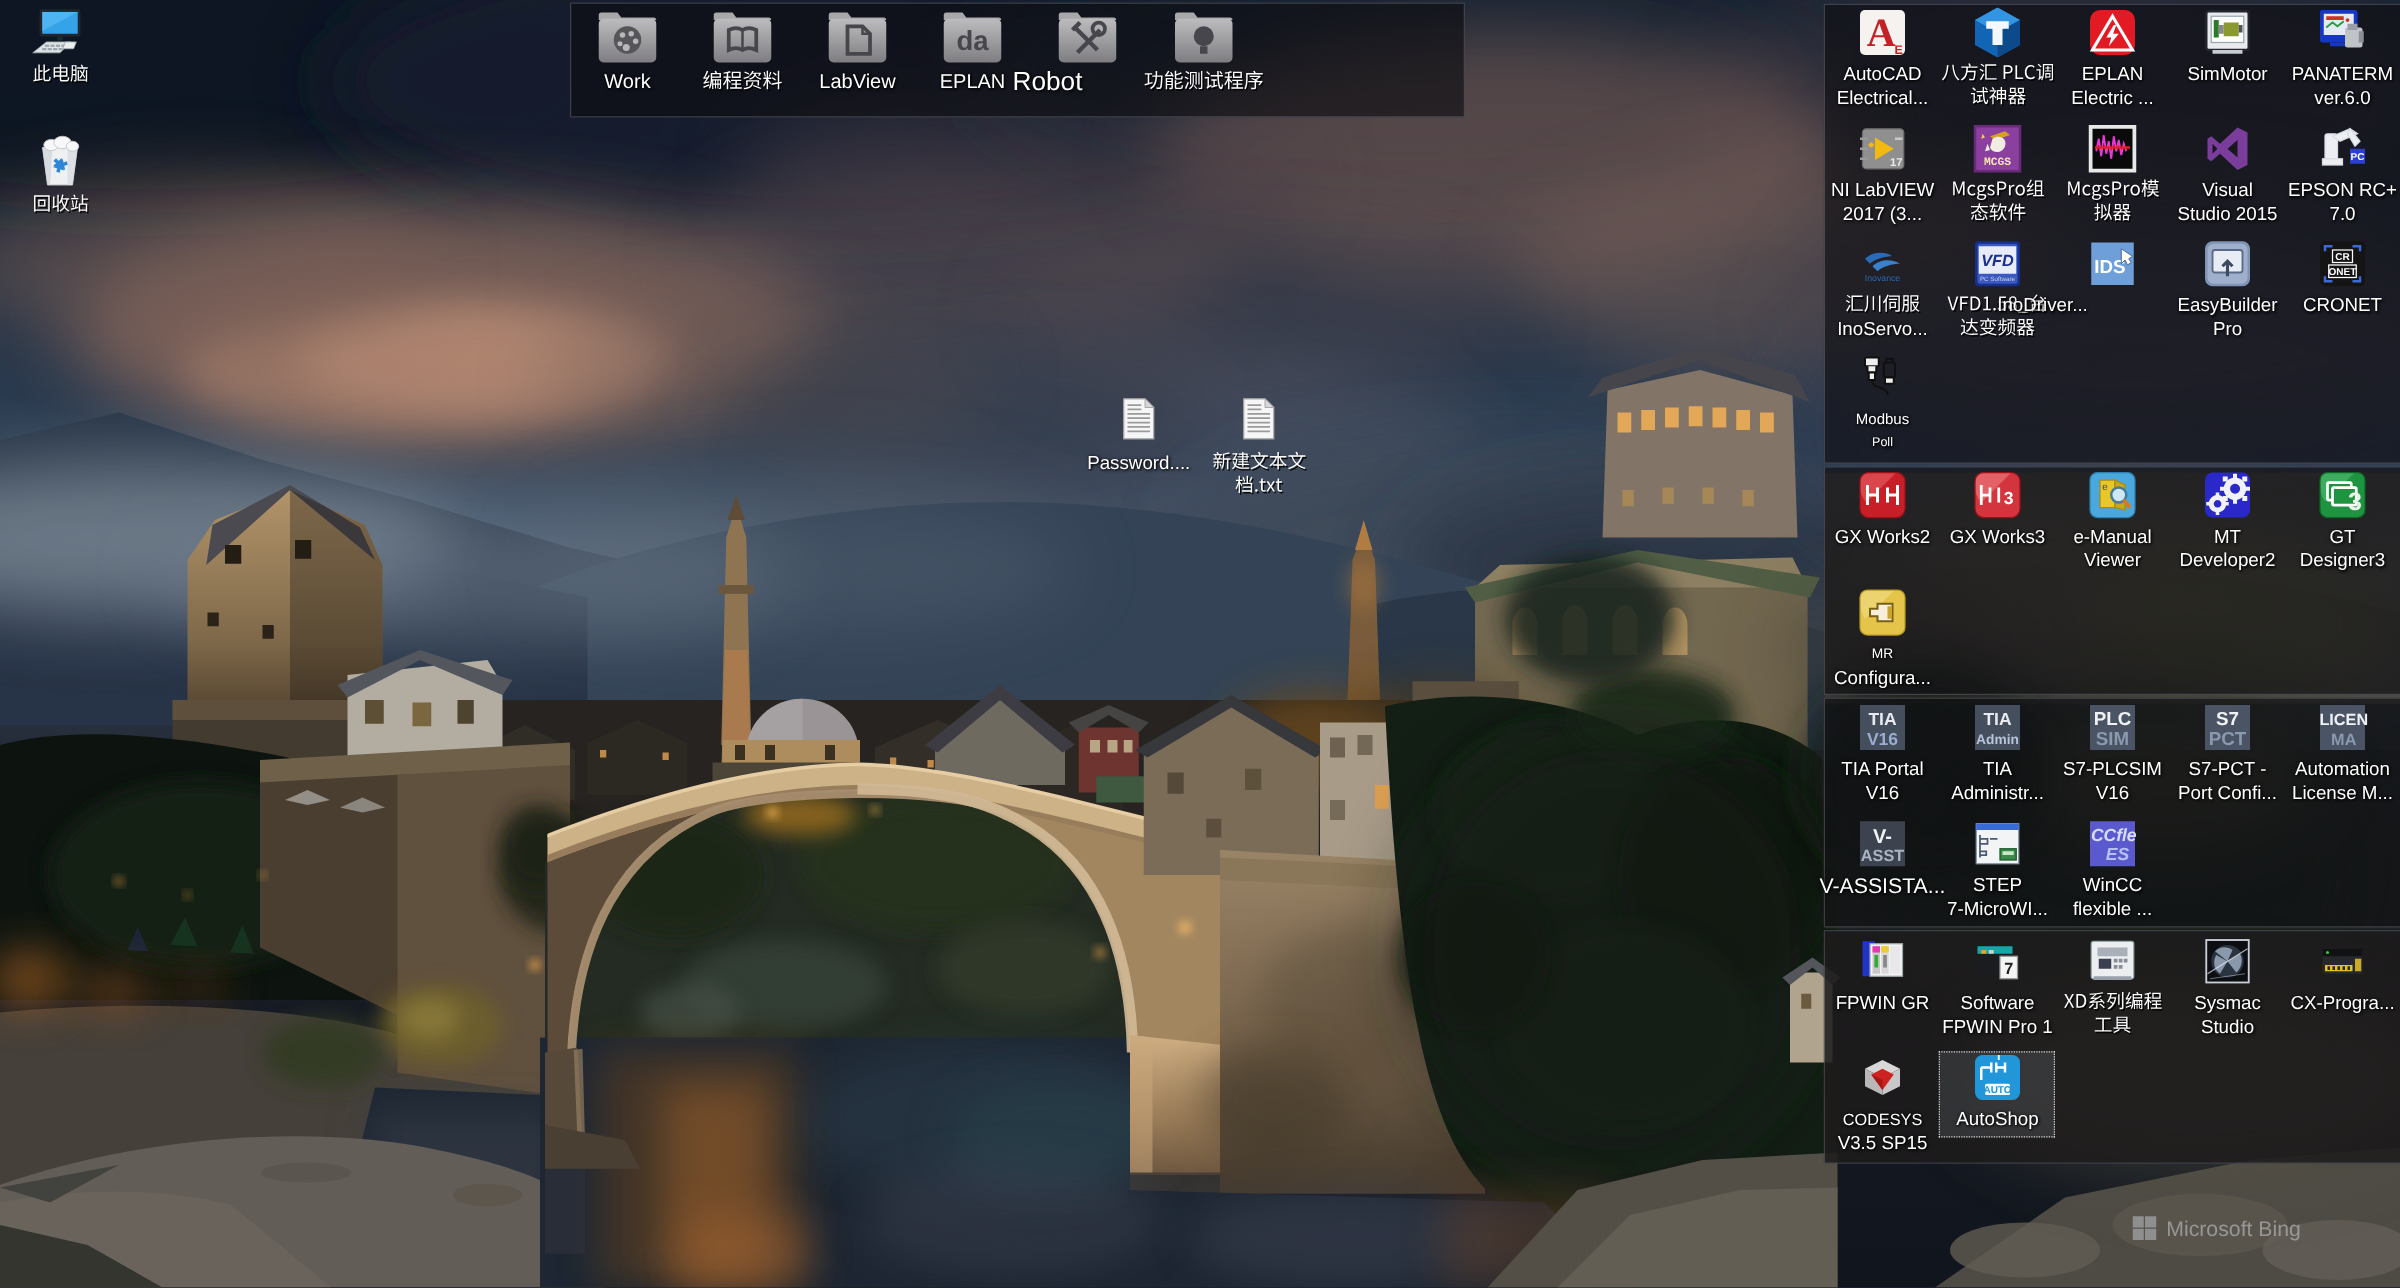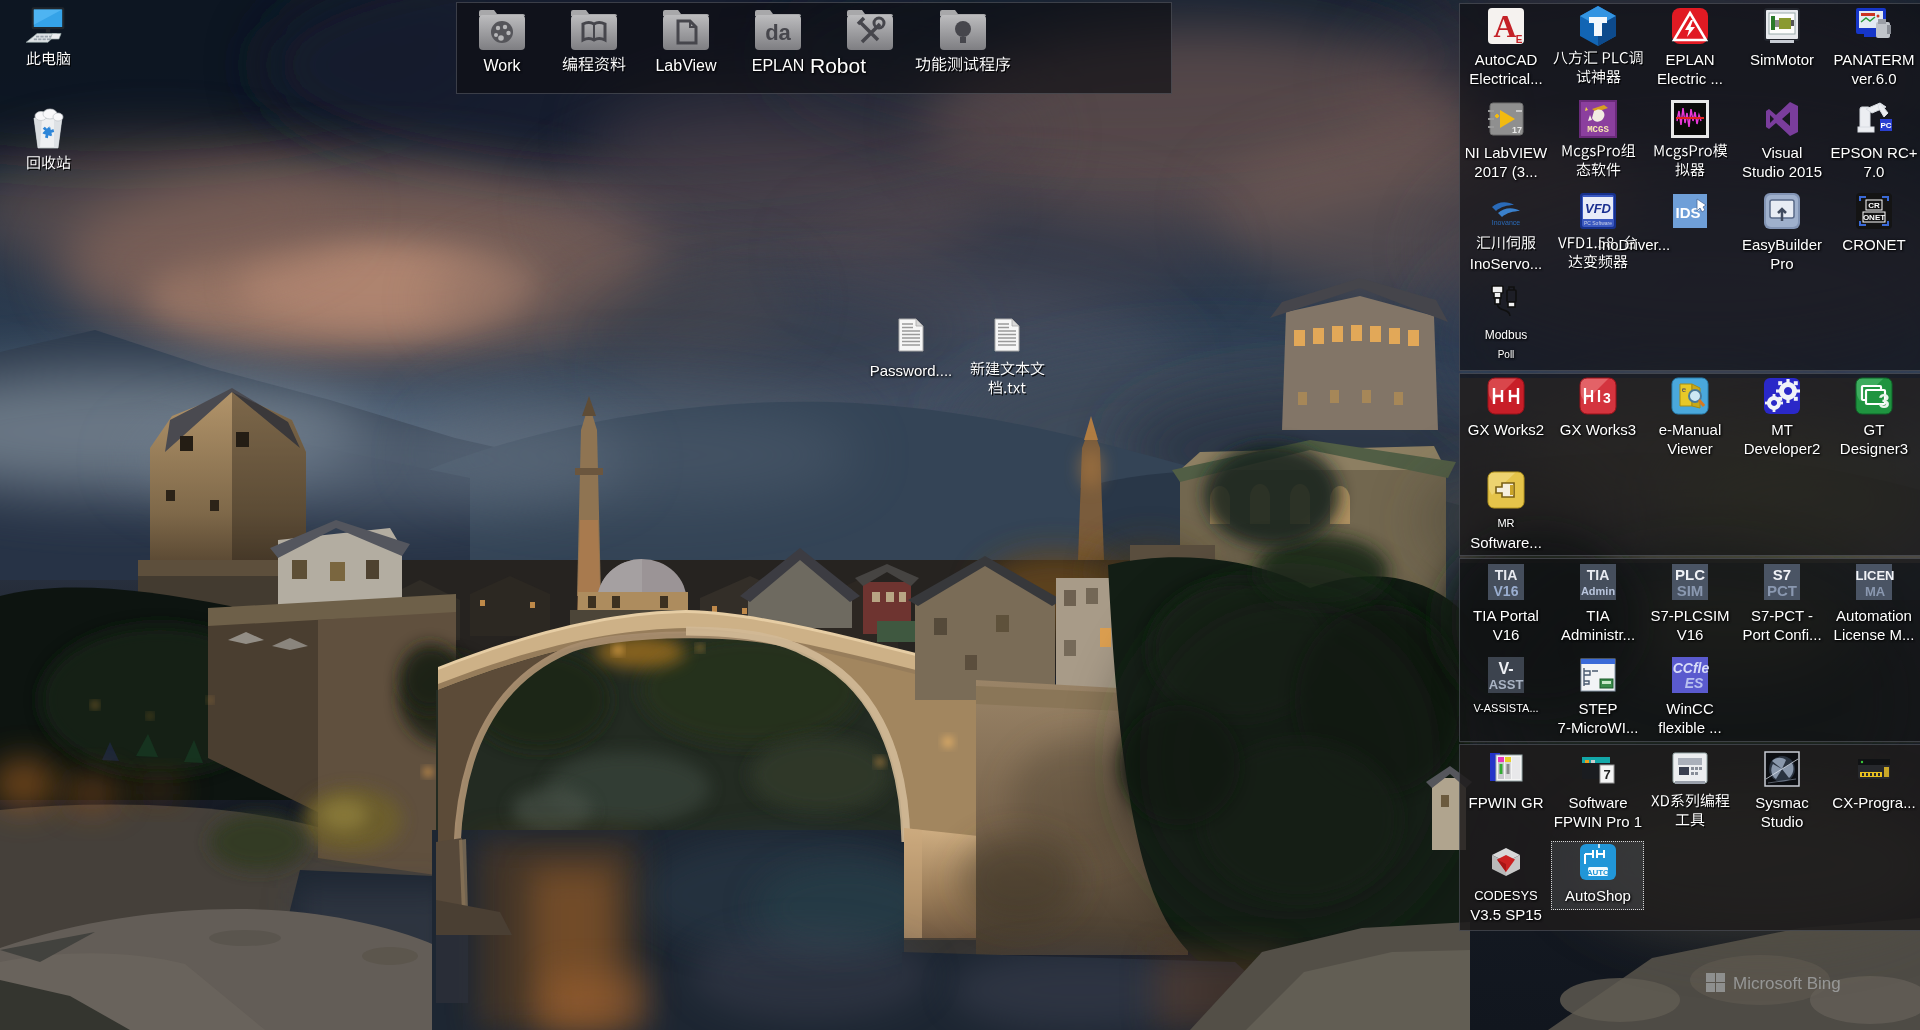--- a/index.html
+++ b/index.html
@@ -669,21 +669,21 @@
 <div class="lab" style="left:1724.0px;top:420px;font-size:15px">GT</div>
 <div class="lab" style="left:1724.0px;top:439px;font-size:15px">Designer3</div>
 <svg style="position:absolute;left:1486px;top:470px" width="40" height="40" viewBox="0 0 40 40">
       <rect x="2" y="2" width="36" height="36" rx="6" fill="#e5c44a"></rect>
       <path d="M2,9 Q2,2 9,2 L30,2 L6,25 Q2,19 2,13 Z" fill="#f2dd8a" opacity="0.6"></path>
       <rect x="2" y="2" width="36" height="36" rx="6" fill="none" stroke="#b89820" stroke-width="1"></rect>
       <path d="M10,17 L16,17 L16,13 L28,13 L28,27 L16,27 L16,23 L10,23 Z" fill="#f6efdc" stroke="#7a6014" stroke-width="1.6"></path>
       <rect x="24" y="15" width="3.5" height="10" fill="#caa428"></rect>
     </svg>
 <div class="lab" style="left:1356.0px;top:514px;font-size:11px">MR</div>
-<div class="lab" style="left:1356.0px;top:533px;font-size:15px">Software...</div>
+<div class="lab" style="left:1356.0px;top:533px;font-size:15px">Configura...</div>
 <svg style="position:absolute;left:1486px;top:562px" width="40" height="40" viewBox="0 0 40 40">
       <rect x="2" y="2" width="36" height="36" fill="#454e5c"></rect>
       <text x="20" y="18" font-family="Liberation Sans" font-size="14" font-weight="bold" fill="#e8eaf0" text-anchor="middle">TIA</text>
       <text x="20" y="34" font-family="Liberation Sans" font-size="14" font-weight="bold" fill="#9aaed0" text-anchor="middle">V16</text>
     </svg>
 <div class="lab" style="left:1356.0px;top:606px;font-size:15px">TIA Portal</div>
 <div class="lab" style="left:1356.0px;top:625px;font-size:15px">V16</div>
 <svg style="position:absolute;left:1578px;top:562px" width="40" height="40" viewBox="0 0 40 40">
       <rect x="2" y="2" width="36" height="36" fill="#454e5c"></rect>
       <text x="20" y="18" font-family="Liberation Sans" font-size="14" font-weight="bold" fill="#e8eaf0" text-anchor="middle">TIA</text>
@@ -710,21 +710,21 @@
       <text x="21" y="18" font-family="Liberation Sans" font-size="13" font-weight="bold" fill="#f0f2f6" text-anchor="middle">LICEN</text>
       <text x="21" y="34" font-family="Liberation Sans" font-size="13" font-weight="bold" fill="#8a98b0" text-anchor="middle">MA</text>
     </svg>
 <div class="lab" style="left:1724.0px;top:606px;font-size:15px">Automation</div>
 <div class="lab" style="left:1724.0px;top:625px;font-size:15px">License M...</div>
 <svg style="position:absolute;left:1486px;top:655px" width="40" height="40" viewBox="0 0 40 40">
       <rect x="2" y="2" width="36" height="36" fill="#3c434e"></rect>
       <text x="20" y="19" font-family="Liberation Sans" font-size="16" font-weight="bold" fill="#f0f2f6" text-anchor="middle">V-</text>
       <text x="20" y="34" font-family="Liberation Sans" font-size="13" font-weight="bold" fill="#aab4c4" text-anchor="middle">ASST</text>
     </svg>
-<div class="lab" style="left:1356.0px;top:699px;font-size:11px">V-ASSISTA...</div>
+<div class="lab" style="left:1356.0px;top:699px;font-size:17px">V-ASSISTA...</div>
 <svg style="position:absolute;left:1578px;top:655px" width="40" height="40" viewBox="0 0 40 40">
       <rect x="3" y="4" width="34" height="32" fill="#f2f4f6" stroke="#8898a8"></rect>
       <rect x="3" y="4" width="34" height="5" fill="#3a6ad8"></rect>
       <g stroke="#4a5a70" stroke-width="1.4" fill="none">
         <path d="M6,13 L6,31 M6,16 L12,16 L12,20 L6,20 M14,16 L20,16 M6,26 L11,26 L11,29 L6,29"></path>
       </g>
       <rect x="22" y="24" width="13" height="9" fill="#3a8a4a" stroke="#1a5a2a"></rect>
       <rect x="24" y="26" width="9" height="3" fill="#c8e8c8"></rect>
     </svg>
 <div class="lab" style="left:1448.0px;top:699px;font-size:15px">STEP</div>

